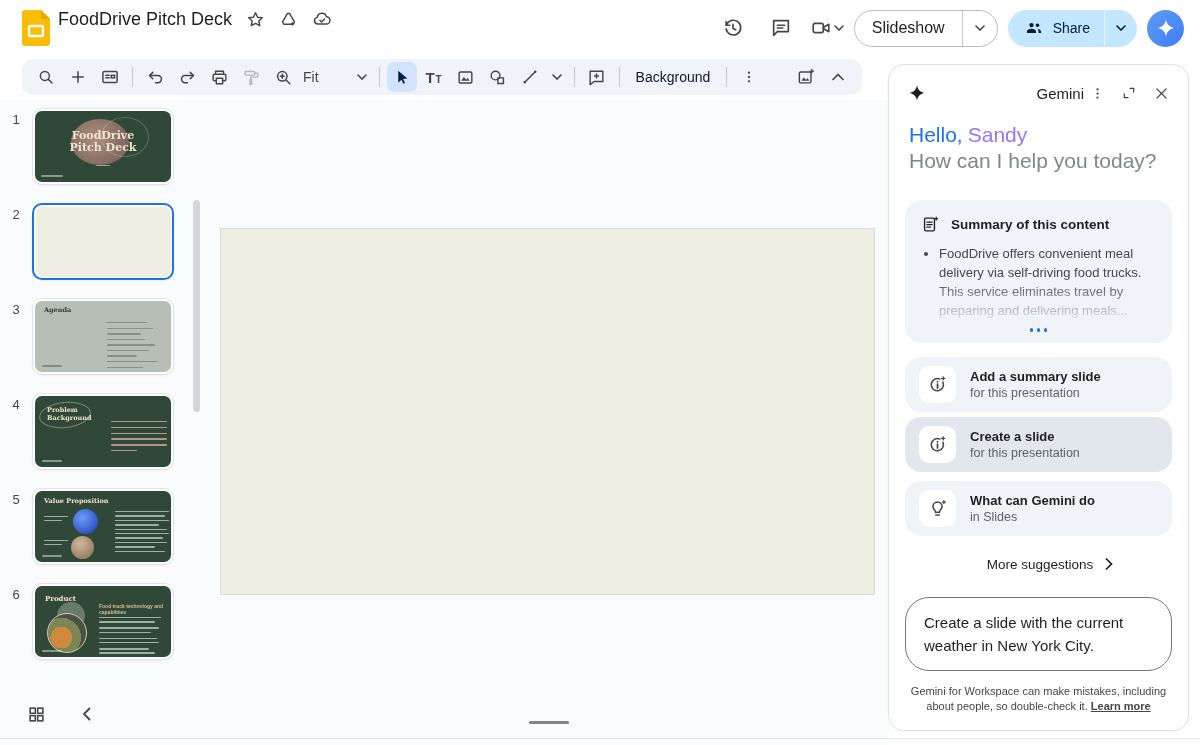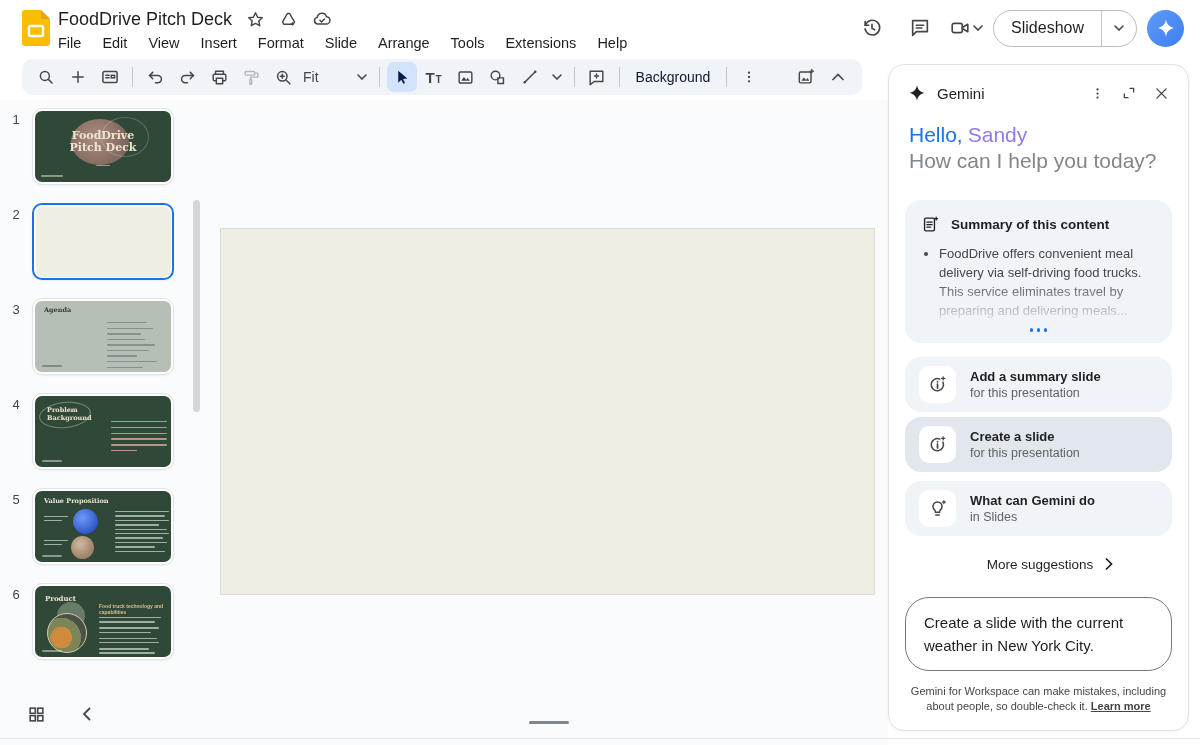--- a/index.html
+++ b/index.html
@@ -70,21 +70,21 @@
   
   .canvas-slide { position:absolute; left:220px; top:128px; width:655px; height:367px; background:#efeee2; border:1px solid #d8dade; }
   .notes-handle { position:absolute; left:529px; top:621px; width:40px; height:3px; background:#80868b; border-radius:2px; }
   .bottom-controls { position:absolute; left:22px; top:600px; display:flex; align-items:center; gap:22px; color:#444746; }
   .bc-btn { width:28px; height:28px; display:flex; align-items:center; justify-content:center; }
 
   
   .gemini-panel { position:absolute; left:888px; top:64px; width:301px; height:667px;
     background:#fff; border:1px solid #e0e2e7; border-radius:16px;
     display:flex; flex-direction:column; box-shadow:0 1px 3px rgba(60,64,67,.06); }
-  .gp-header { display:flex; align-items:center; padding:15px 14px 6px 18px; }
+  .gp-header { display:flex; align-items:center; padding:15px 14px 6px 18px;text-align:right; }
   .gp-title { font-size:15px; color:#1f1f1f; margin-left:10px; flex:1; }
   .gp-header-icons { display:flex; align-items:center; gap:6px; color:#444746; }
   .gp-hicon { width:26px; height:26px; display:flex; align-items:center; justify-content:center; }
   .gp-greeting { padding:10px 20px 0; }
   .gp-greet-1 { font-size:21px; line-height:26px; }
   .greet-hello { color:#1a73e8; }
   .greet-name { color:#9179f2; margin-left:5px; }
   .gp-greet-2 { font-size:21px; line-height:26px; color:#80868b; }
 
   .summary-card { margin:26px 16px 0; background:#f0f4f9; border-radius:16px; padding:15px 16px 9px; }
@@ -142,32 +142,20 @@
             </svg>
         </span>
         <span>
           <svg width="20" height="20" viewBox="0 0 24 24" fill="none" stroke="currentColor" stroke-width="1.8" stroke-linecap="round" stroke-linejoin="round">
               <path d="M7 18a4 4 0 0 1-.6-7.95A5.5 5.5 0 0 1 17.2 9.2 4.2 4.2 0 0 1 17 18z"></path>
               <path d="M9.5 13.5l2 2 3.5-3.5"></path>
             </svg>
         </span>
       </span>
     </div>
-    <div class="menu-row">
-      <span class="menu-item">File</span>
-      <span class="menu-item">Edit</span>
-      <span class="menu-item">View</span>
-      <span class="menu-item">Insert</span>
-      <span class="menu-item">Format</span>
-      <span class="menu-item">Slide</span>
-      <span class="menu-item">Arrange</span>
-      <span class="menu-item">Tools</span>
-      <span class="menu-item">Extensions</span>
-      <span class="menu-item">Help</span>
-    </div>
   </div>
 
   <div class="top-actions">
     <span class="icon-btn">
       <svg width="22" height="22" viewBox="0 0 24 24" fill="none" stroke="currentColor" stroke-width="1.8" stroke-linecap="round">
           <path d="M4.5 5v4h4"></path>
           <path d="M4.8 9a8 8 0 1 1-.3 4"></path>
           <path d="M12 8v4.2l3 1.8"></path>
         </svg>
     </span>
@@ -183,20 +171,36 @@
           <path d="M14.5 11.5l6-3.5v8l-6-3.5z"></path>
         </svg>
       <span>
         <svg width="10" height="6" viewBox="0 0 10 6">
             <path d="M1 1l4 4 4-4" fill="none" stroke="currentColor" stroke-width="1.6" stroke-linecap="round"></path>
           </svg>
       </span>
     </span>
     <div class="pill-split">
       <span class="seg-label">Slideshow</span>
+      <span class="seg-divider"></span>
+      <span class="seg-caret">
+        <svg width="10" height="6" viewBox="0 0 10 6">
+            <path d="M1 1l4 4 4-4" fill="none" stroke="currentColor" stroke-width="1.6" stroke-linecap="round"></path>
+          </svg>
+      </span>
+    </div>
+    <div class="share-split">
+      <span class="seg-label">
+        <svg width="20" height="20" viewBox="0 0 24 24" fill="currentColor">
+            <circle cx="9" cy="8.5" r="2.6"></circle>
+            <path d="M3.5 16.6c0-2.4 2.5-3.8 5.5-3.8s5.5 1.4 5.5 3.8V18h-11zM16 13.3c2.4.2 4.5 1.4 4.5 3.3V18h-3v-1.4c0-1.3-.6-2.4-1.5-3.3z"></path>
+            <circle cx="16.2" cy="8.7" r="2.1"></circle>
+          </svg>
+        <span>Share</span>
+      </span>
       <span class="seg-divider"></span>
       <span class="seg-caret">
         <svg width="10" height="6" viewBox="0 0 10 6">
             <path d="M1 1l4 4 4-4" fill="none" stroke="currentColor" stroke-width="1.6" stroke-linecap="round"></path>
           </svg>
       </span>
     </div>
     <span class="gemini-top-btn">
       <svg width="22" height="22" viewBox="0 0 24 24">
           <path d="M12 2.5c.7 5 3 7.8 8.5 9.5-5.5 1.7-7.8 4.5-8.5 9.5-.7-5-3-7.8-8.5-9.5 5.5-1.7 7.8-4.5 8.5-9.5z" fill="#fff"></path>

